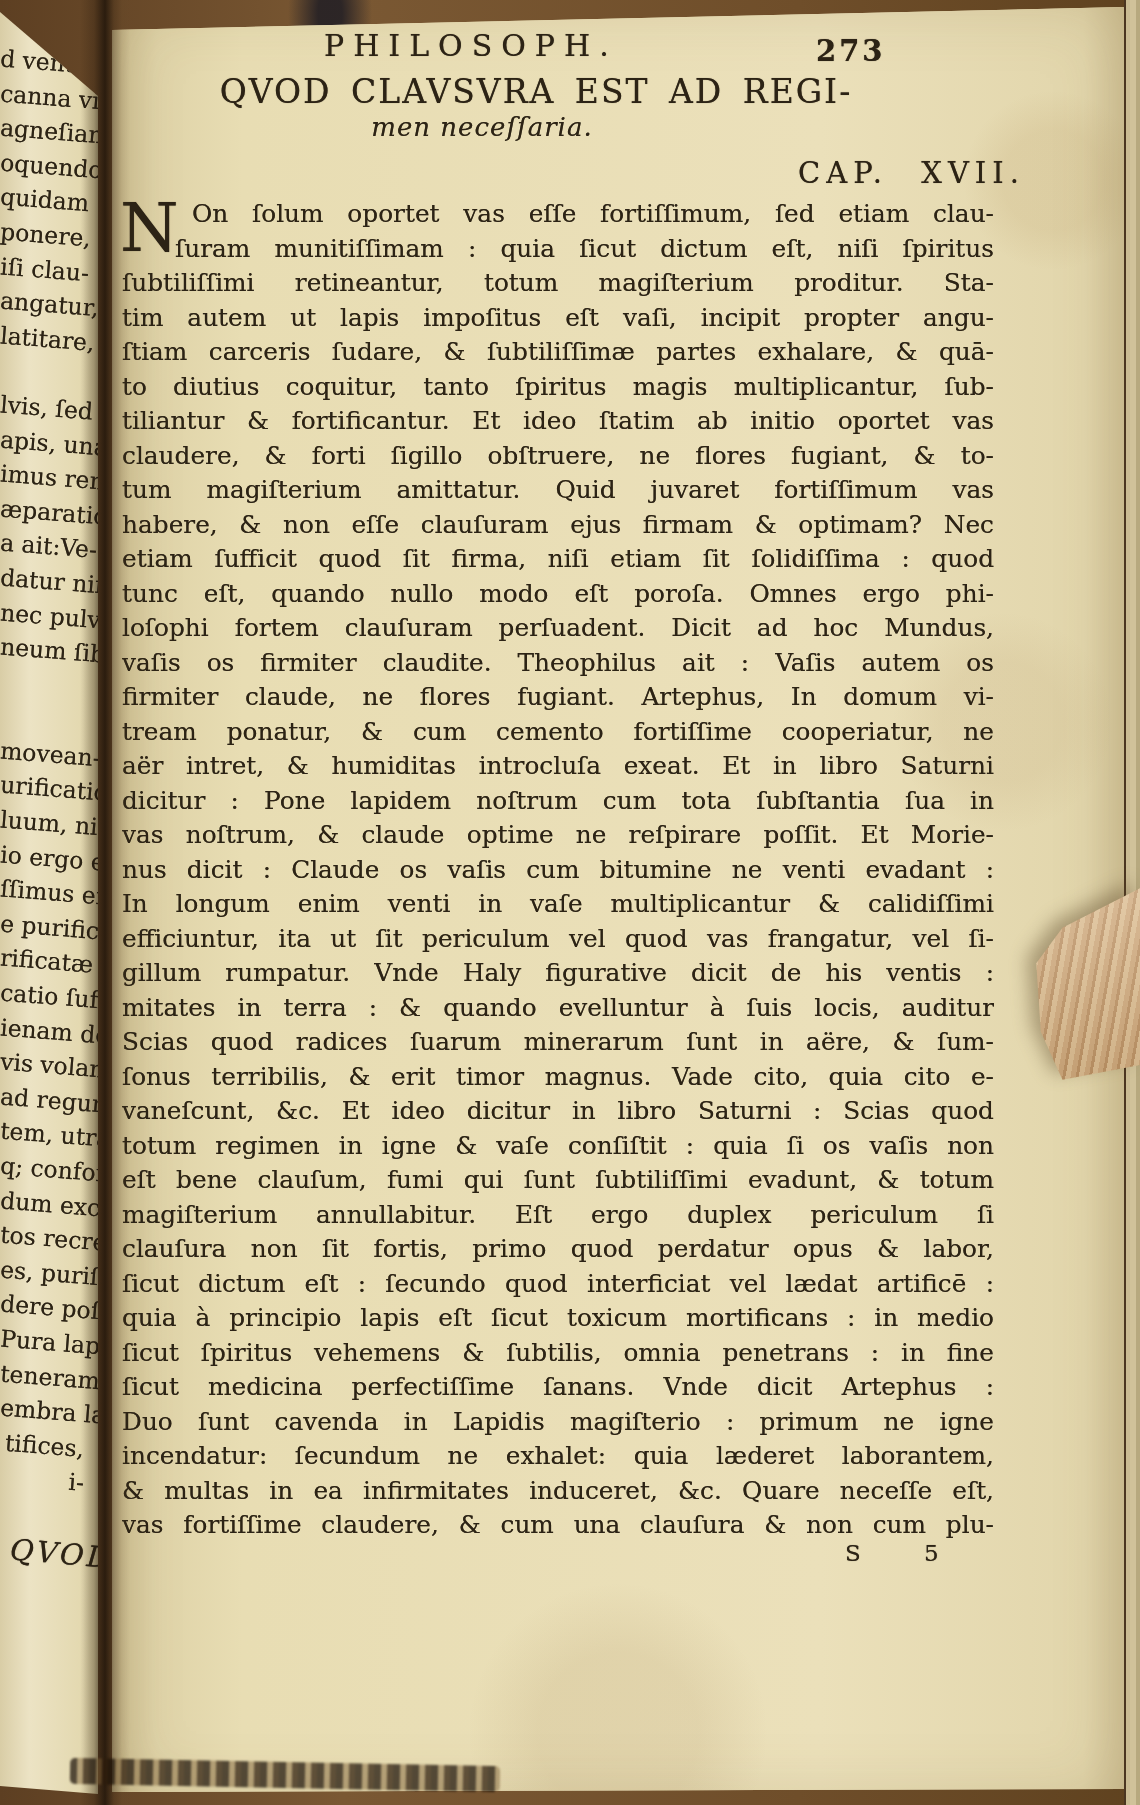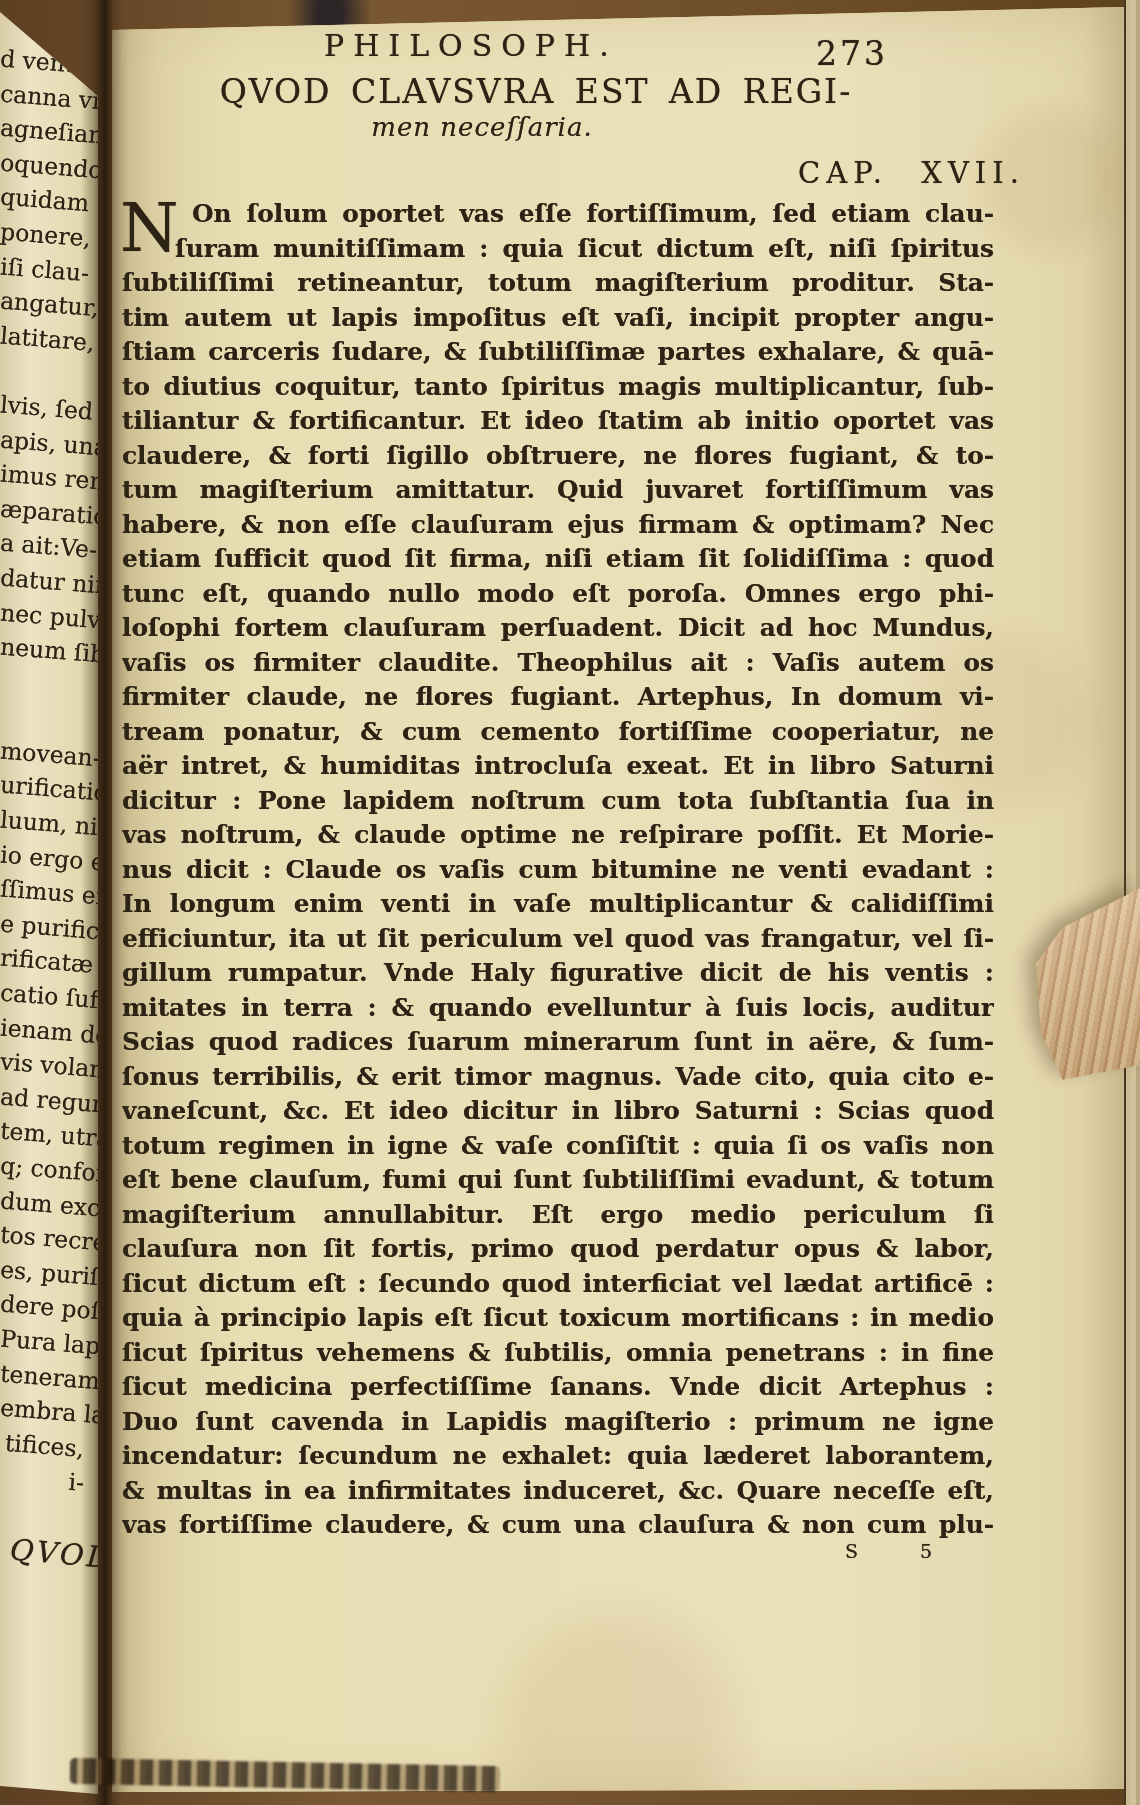--- a/index.html
+++ b/index.html
@@ -43,22 +43,23 @@
       linear-gradient(90deg,#cdbf92 0,#dfd3a8 45px,var(--paper,#e8ddb3) 130px,#ebe0ba 70%,#e2d6ac 96%,#d3c59a),
       linear-gradient(#e6dbb2,#e9dfb8);
     clip-path:polygon(0 30px,100% 7px,100% 1789px,0 1792px);
     box-shadow:inset 0 0 70px rgba(120,90,40,.22);
   }
   .running-header{
     position:absolute;left:212px;top:28px;width:292px;
     font-size:30px;letter-spacing:9px;text-shadow:0 0 .7px rgba(44,35,21,.75);
   }
   .page-number{
-    position:absolute;left:704px;top:34px;font-size:33px;letter-spacing:3px;
+    position:absolute;left:704px;top:34px;font-size:29px;letter-spacing:3px;
     text-shadow:0 0 .8px rgba(44,35,21,.8);
+    font-weight:bold;
   }
   .title1{
     position:absolute;top:72px;left:0;width:100%;text-align:center;
     transform:translateX(-82px);font-size:33px;letter-spacing:2px;word-spacing:7px;
     text-shadow:0 0 .7px rgba(44,35,21,.75);
   }
   .title2{
     position:absolute;top:112px;left:0;width:100%;text-align:center;
     transform:translateX(-136px);font-style:italic;font-size:26px;letter-spacing:1px;
     text-shadow:0 0 .6px rgba(44,35,21,.7);
@@ -66,30 +67,30 @@
   .cap-heading{
     position:absolute;top:156px;left:0;width:100%;text-align:right;
     transform:translateX(-99px);font-size:29px;letter-spacing:6px;word-spacing:18px;
     text-shadow:0 0 .7px rgba(44,35,21,.75);
   }
   .body-block{position:absolute;top:197px;left:10px;width:872px;}
   .dropcap{
     position:absolute;left:-2px;top:2px;font-size:67px;line-height:58px;
     text-shadow:0 0 .8px rgba(44,35,21,.8);
   }
-  .body-lines{overflow:hidden;font-weight:bold;}
+  .body-lines{overflow:hidden;}
   .body-line{
     font-size:24.8px;line-height:34.5px;
     text-align:justify;text-align-last:justify;
     text-shadow:0 0 .6px rgba(44,35,21,.68);
   }
   .body-line:nth-child(1){padding-left:70px;}
   .body-line:nth-child(2){padding-left:53px;}
   .signature-mark{
-    position:absolute;left:733px;top:1540px;font-size:19px;letter-spacing:28px;
+    position:absolute;left:733px;top:1540px;font-size:23px;letter-spacing:28px;
     text-shadow:0 0 .7px rgba(44,35,21,.75);
   }
   
   .right-edge{
     position:absolute;left:1124px;top:0;width:16px;height:1805px;z-index:3;
     background:linear-gradient(90deg,#4a3520 0 2px,#cabb93 2px 6px,var(--page_edge_strip,#d0c29a) 6px 12px,#b7a97f 12px 16px);
   }
   
   .fore-edge-tab{
     position:absolute;left:1026px;top:880px;width:114px;height:208px;z-index:5;
@@ -194,21 +195,21 @@
           <div class="body-line">nus dicit :  Claude os vaſis cum bitumine ne venti evadant :</div>
           <div class="body-line">In longum enim venti in vaſe multiplicantur &amp; calidiſſimi</div>
           <div class="body-line">efficiuntur, ita ut ſit periculum vel quod vas frangatur, vel ſi-</div>
           <div class="body-line">gillum rumpatur.  Vnde Haly figurative dicit de his ventis :</div>
           <div class="body-line">mitates in terra : &amp; quando evelluntur à ſuis locis, auditur</div>
           <div class="body-line">Scias quod radices ſuarum minerarum ſunt in aëre, &amp; ſum-</div>
           <div class="body-line">ſonus terribilis, &amp; erit timor magnus. Vade cito, quia cito e-</div>
           <div class="body-line">vaneſcunt, &amp;c.  Et ideo dicitur in libro Saturni :  Scias quod</div>
           <div class="body-line">totum regimen in igne &amp; vaſe conſiſtit :  quia ſi os vaſis non</div>
           <div class="body-line">eſt bene clauſum, fumi qui ſunt ſubtiliſſimi evadunt, &amp; totum</div>
-          <div class="body-line">magiſterium annullabitur.  Eſt ergo medio periculum ſi</div>
+          <div class="body-line">magiſterium annullabitur.  Eſt ergo duplex periculum ſi</div>
           <div class="body-line">clauſura non ſit fortis, primo quod perdatur opus &amp; labor,</div>
           <div class="body-line">ſicut dictum eſt : ſecundo quod interficiat vel lædat artificē :</div>
           <div class="body-line">quia à principio lapis eſt ſicut toxicum mortificans : in medio</div>
           <div class="body-line">ſicut ſpiritus vehemens &amp; ſubtilis, omnia penetrans : in fine</div>
           <div class="body-line">ſicut medicina perfectiſſime ſanans.  Vnde dicit Artephus :</div>
           <div class="body-line">Duo ſunt cavenda in Lapidis magiſterio :  primum ne igne</div>
           <div class="body-line">incendatur: ſecundum ne exhalet: quia læderet laborantem,</div>
           <div class="body-line">&amp; multas in ea infirmitates induceret, &amp;c. Quare neceſſe eſt,</div>
           <div class="body-line">vas fortiſſime claudere, &amp; cum una clauſura &amp; non cum plu-</div>
         </div>

